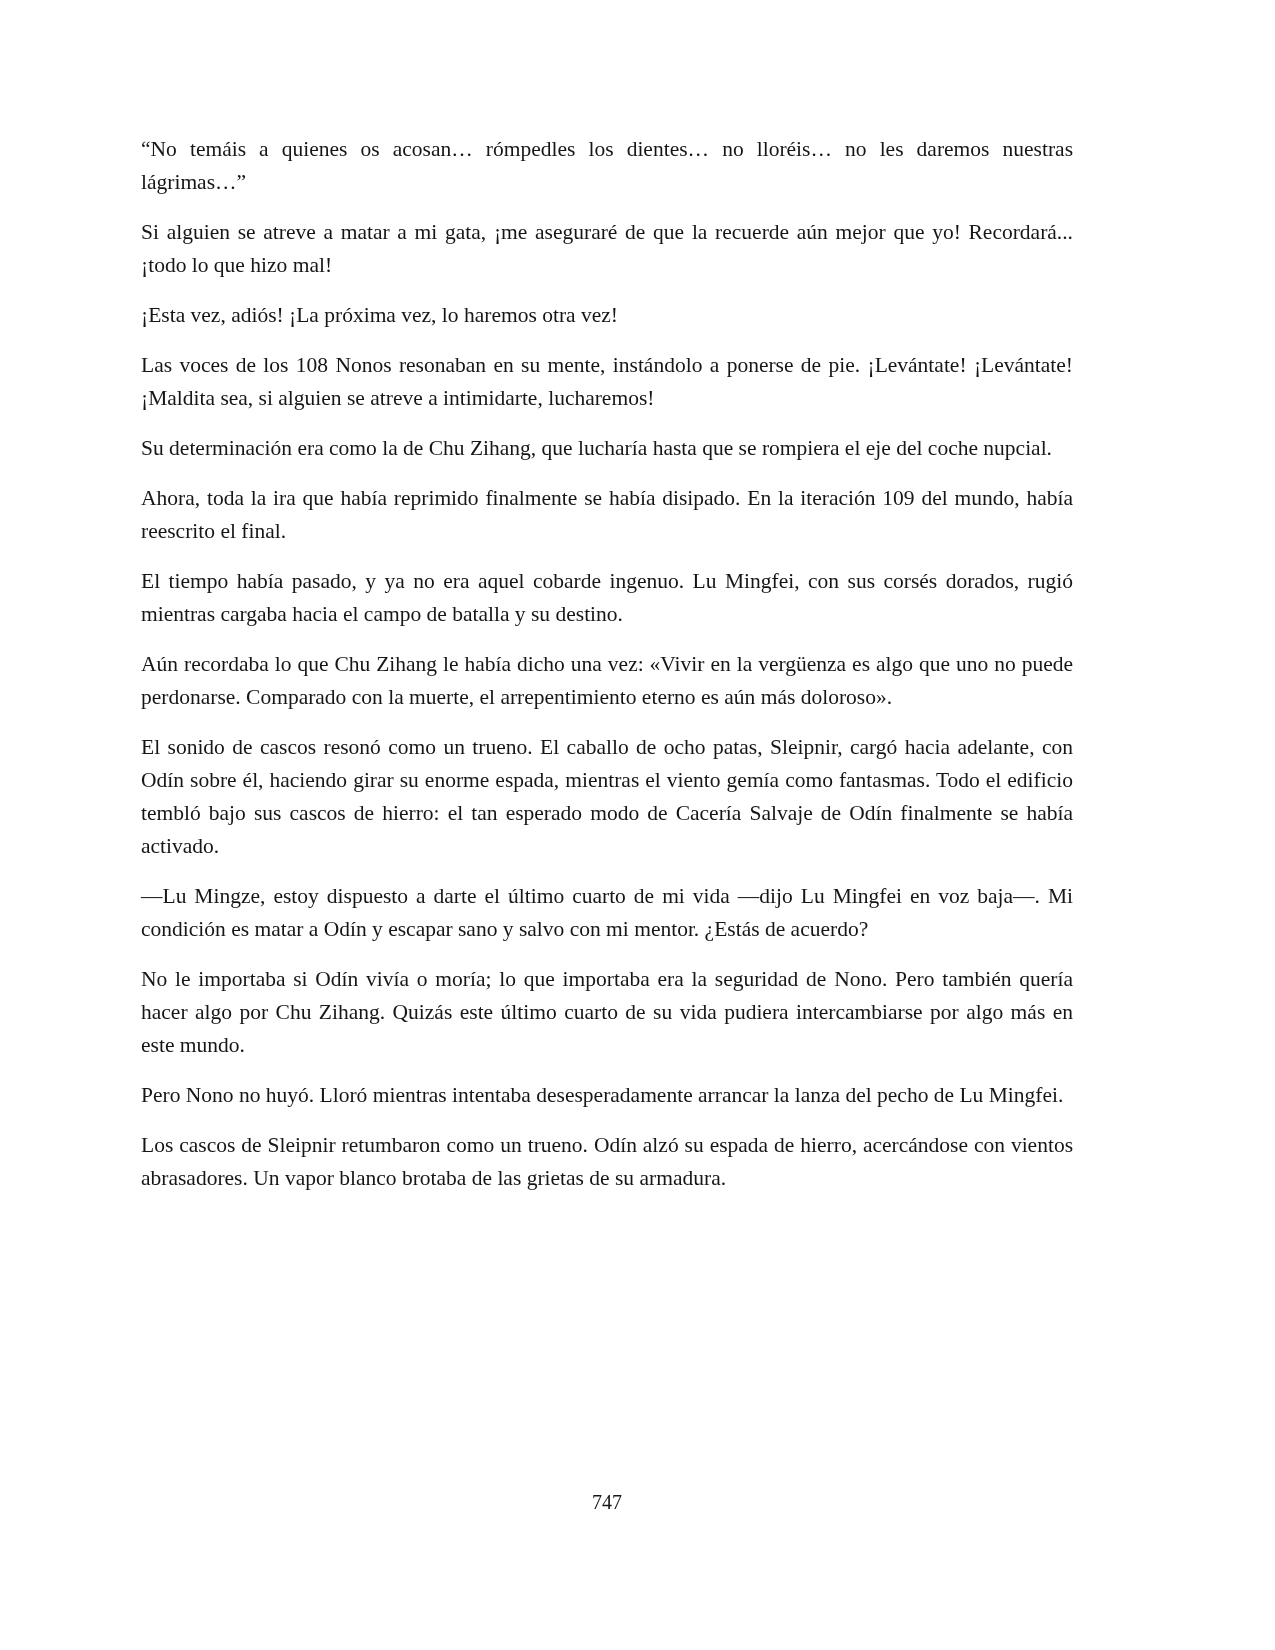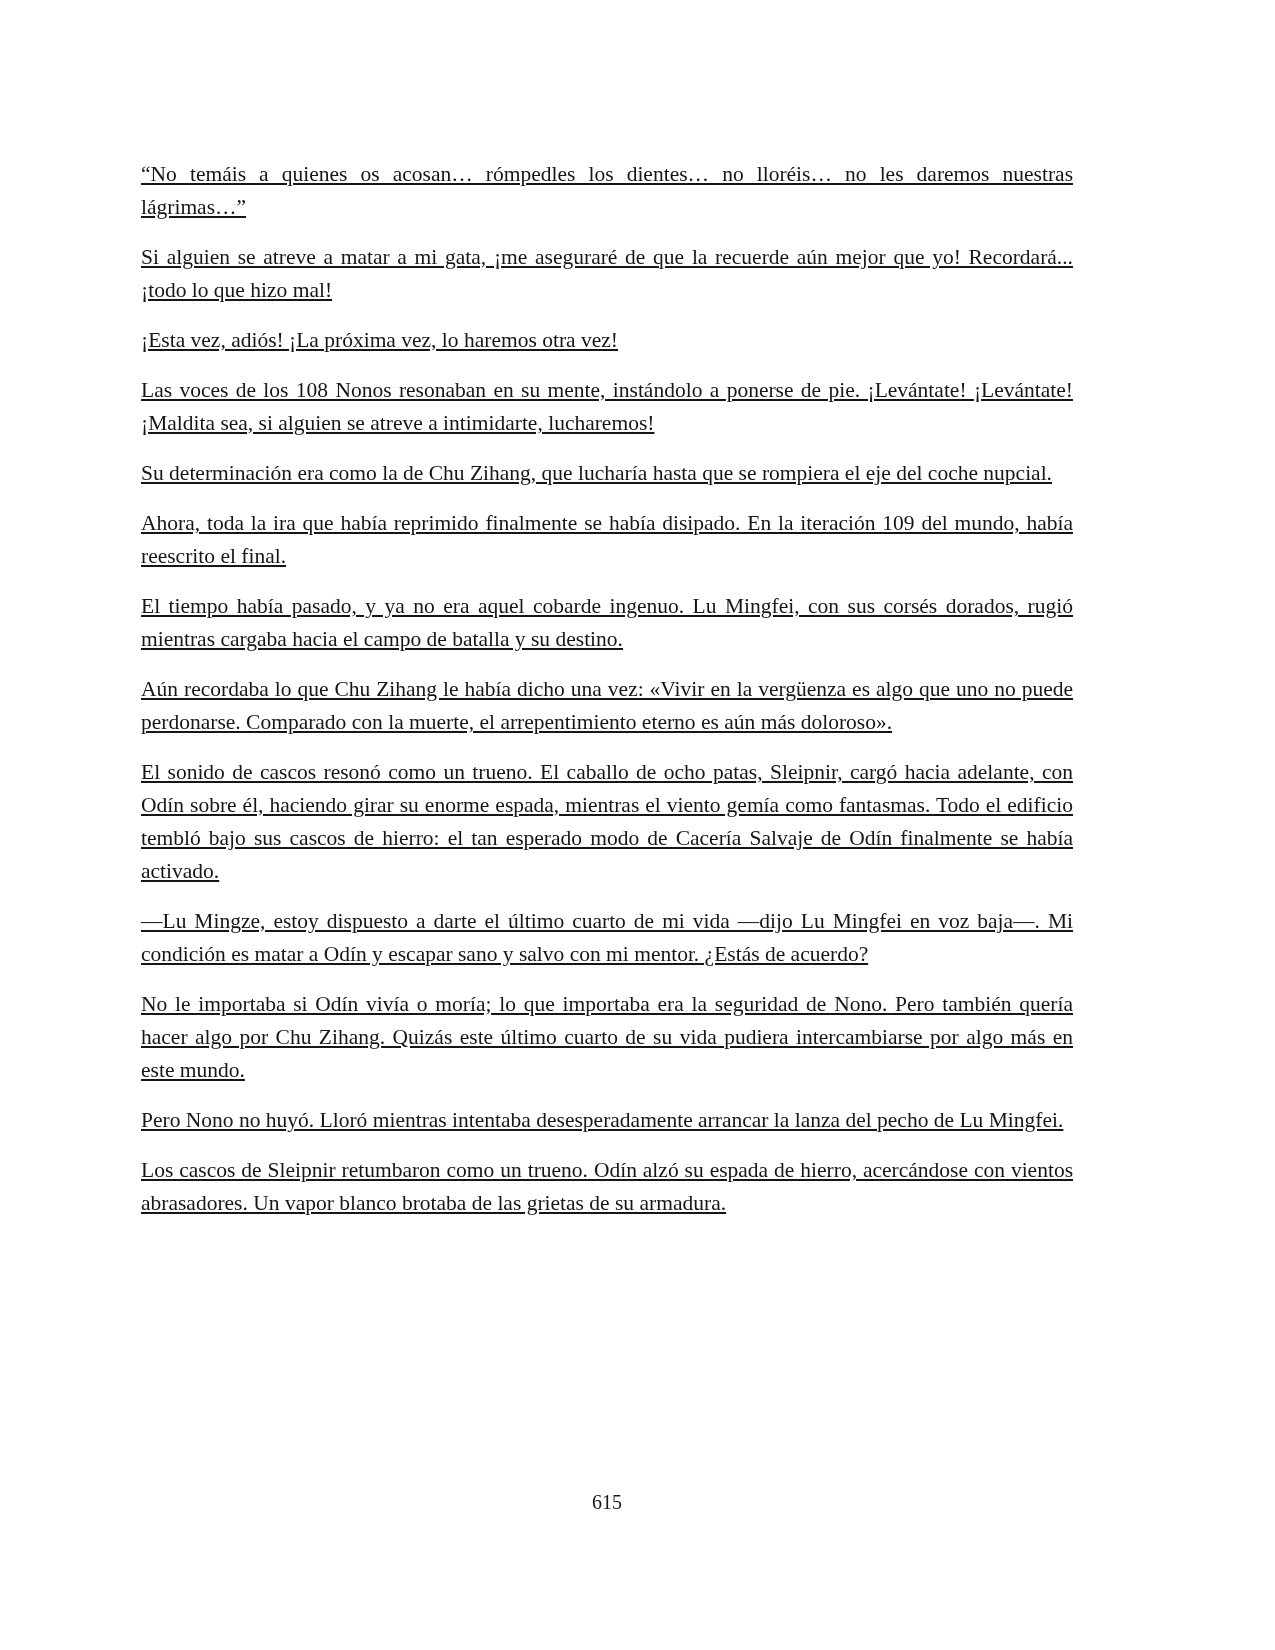--- a/index.html
+++ b/index.html
@@ -11,23 +11,22 @@
     height: 1650px;
     background: #ffffff;
     position: relative;
     font-family: "Liberation Serif", "DejaVu Serif", serif;
     color: #161616;
     overflow: hidden;
   }
   .page-body {
     position: absolute;
     left: 141px;
-    top: 158px;
+    top: 133px;
     width: 932px;
-    text-decoration: underline;
   }
   .page-body p {
     margin: 0 0 17px 0;
     font-size: 21.5px;
     line-height: 33px;
     text-align: justify;
     text-justify: inter-word;
   }
   .page-footer {
     position: absolute;
@@ -52,13 +51,13 @@
     <p>Ahora, toda la ira que había reprimido finalmente se había disipado. En la iteración 109 del mundo, había reescrito el final.</p>
     <p>El tiempo había pasado, y ya no era aquel cobarde ingenuo. Lu Mingfei, con sus corsés dorados, rugió mientras cargaba hacia el campo de batalla y su destino.</p>
     <p>Aún recordaba lo que Chu Zihang le había dicho una vez: «Vivir en la vergüenza es algo que uno no puede perdonarse. Comparado con la muerte, el arrepentimiento eterno es aún más doloroso».</p>
     <p>El sonido de cascos resonó como un trueno. El caballo de ocho patas, Sleipnir, cargó hacia adelante, con Odín sobre él, haciendo girar su enorme espada, mientras el viento gemía como fantasmas. Todo el edificio tembló bajo sus cascos de hierro: el tan esperado modo de Cacería Salvaje de Odín finalmente se había activado.</p>
     <p>—Lu Mingze, estoy dispuesto a darte el último cuarto de mi vida —dijo Lu Mingfei en voz baja—. Mi condición es matar a Odín y escapar sano y salvo con mi mentor. ¿Estás de acuerdo?</p>
     <p>No le importaba si Odín vivía o moría; lo que importaba era la seguridad de Nono. Pero también quería hacer algo por Chu Zihang. Quizás este último cuarto de su vida pudiera intercambiarse por algo más en este mundo.</p>
     <p>Pero Nono no huyó. Lloró mientras intentaba desesperadamente arrancar la lanza del pecho de Lu Mingfei.</p>
     <p>Los cascos de Sleipnir retumbaron como un trueno. Odín alzó su espada de hierro, acercándose con vientos abrasadores. Un vapor blanco brotaba de las grietas de su armadura.</p>
   </div>
 
-<div class="page-footer">615</div>
+<div class="page-footer">747</div>
 
 </body></html>

